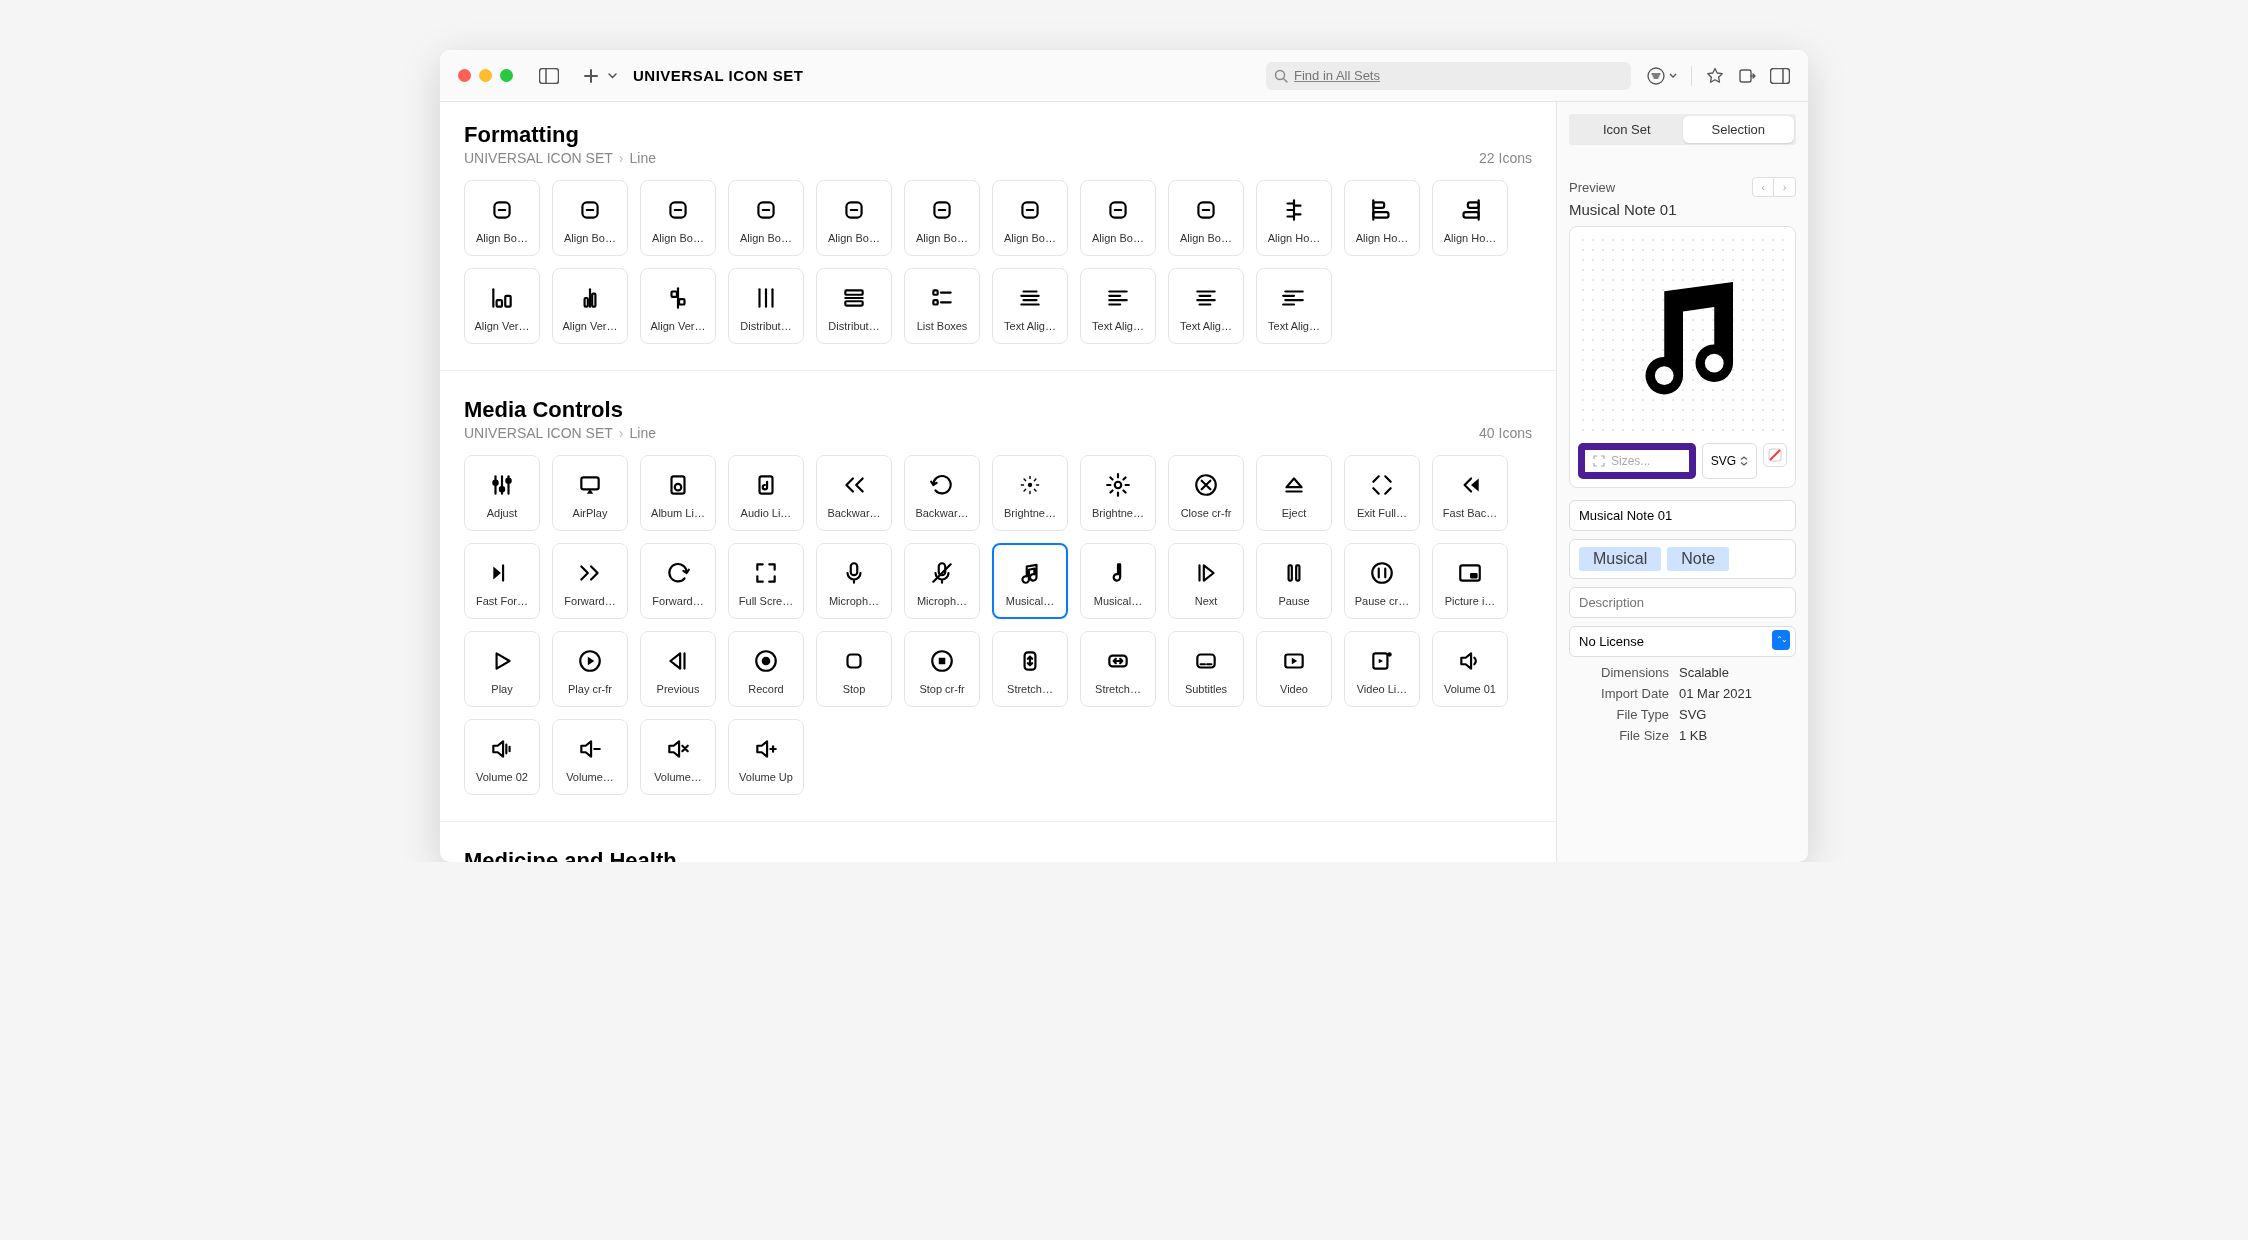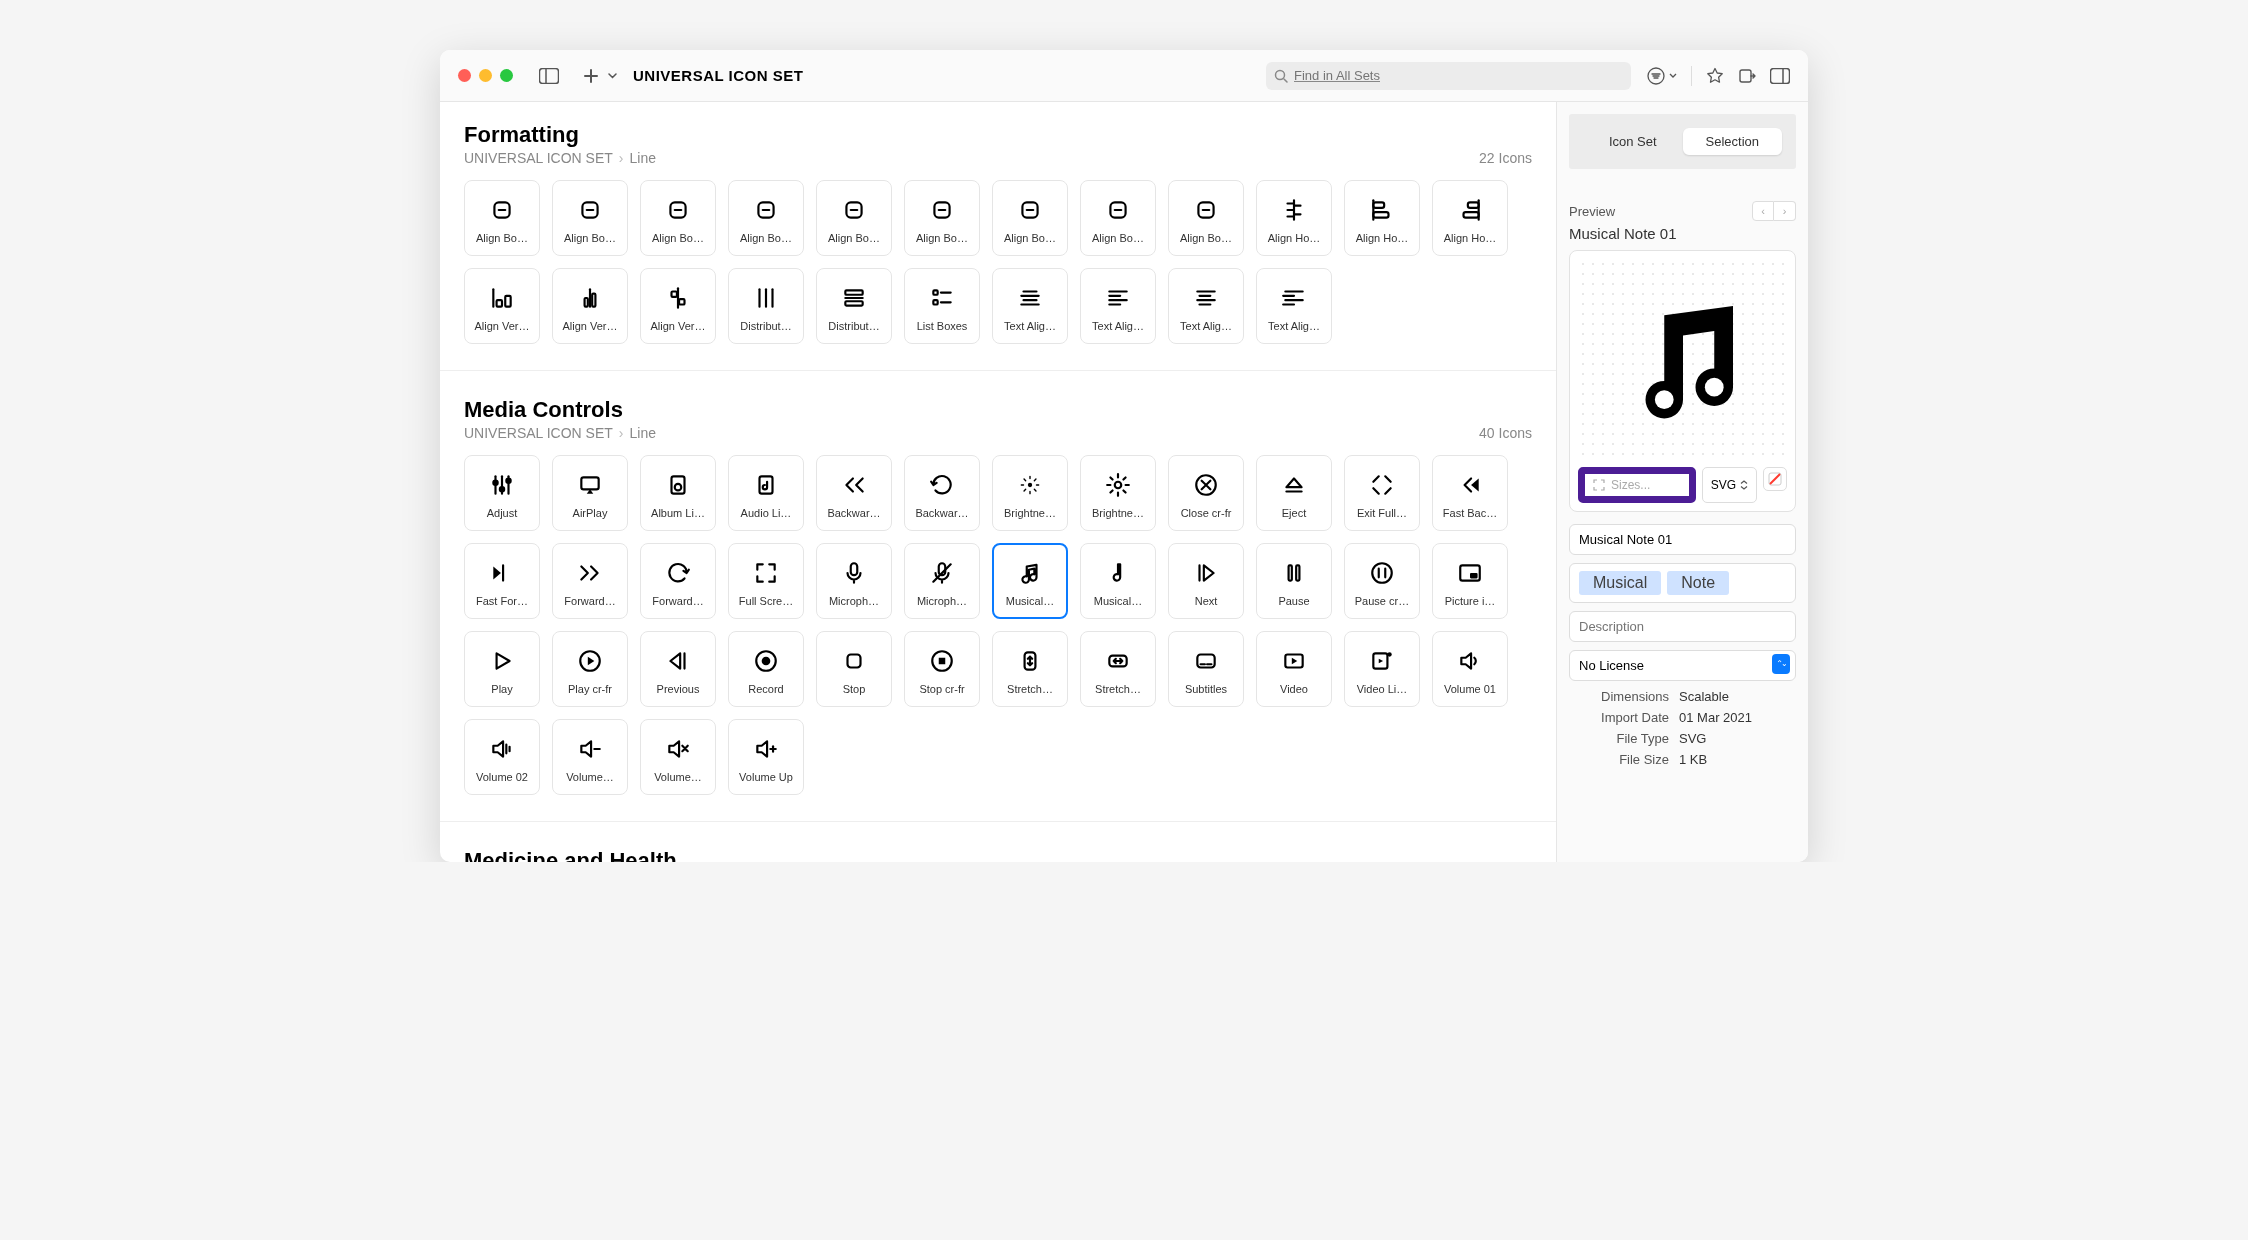--- a/index.html
+++ b/index.html
@@ -94,21 +94,21 @@
   width: 252px;
   border-left: 1px solid #e6e6e6;
   background: #fafafa;
   padding: 12px;
   overflow-y: auto;
 }
 .seg {
   display: flex;
   background: #ececec;
   border-radius: 3px;
-  padding: 14px;
+  padding: 2px;
   margin-bottom: 14px;
 }
 .seg button {
   flex: 1; border: none; background: transparent;
   padding: 6px 0; font-size: 13px; border-radius: 6px;
   color: #333;
 }
 .seg button.on { background: #fff; box-shadow: 0 1px 2px rgba(0,0,0,0.12); }
 
 .panel-label { font-size: 13px; color: #555; margin-bottom: 4px; display: flex; justify-content: space-between; align-items: center; margin-top: 32px; }

